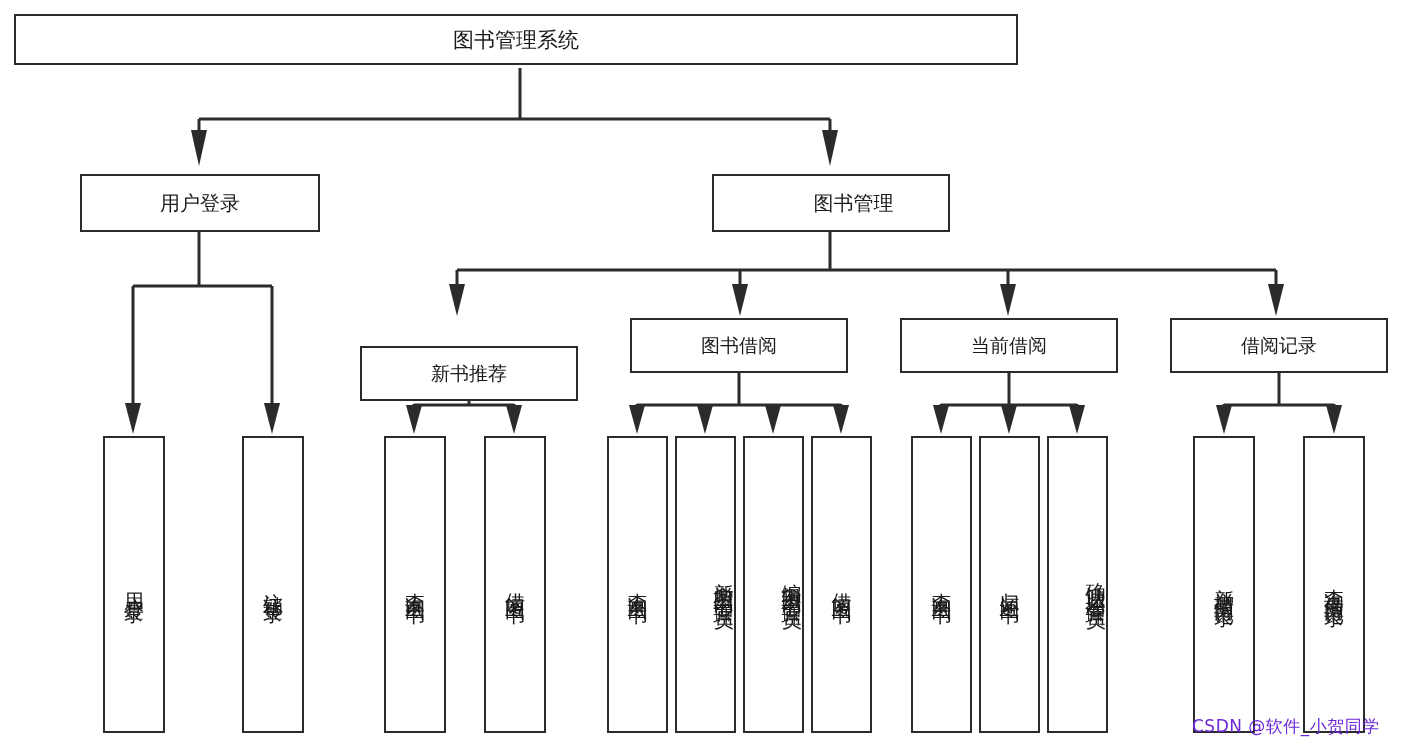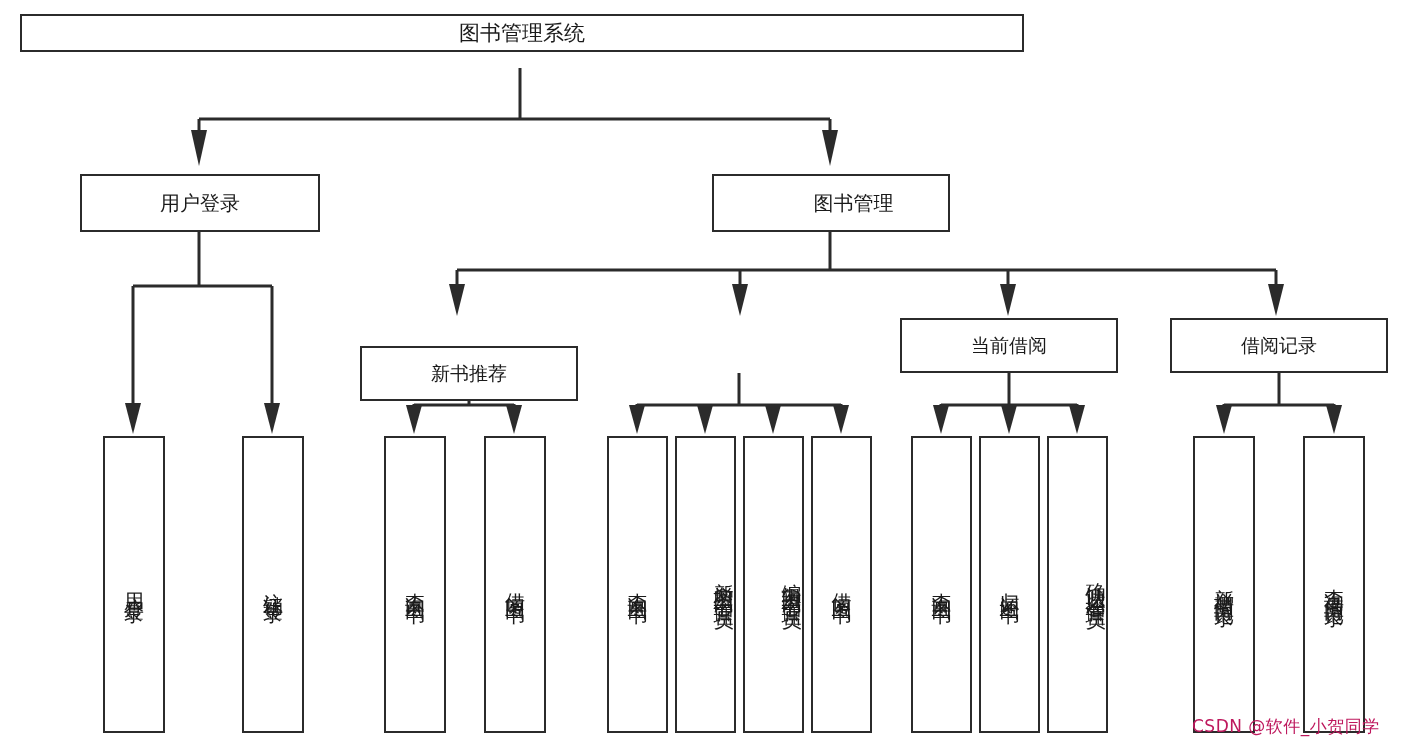--- a/index.html
+++ b/index.html
@@ -54,21 +54,21 @@
     padding-bottom: 6px;
     align-items: flex-start;
     justify-content: center;
     white-space: nowrap;
   }
   .node.leaf.tall {
     align-items: flex-start;
   }
   .watermark {
     position: absolute;
-    color: #be185d;
+    color: #6d28d9;
     font-size: 17px;
     white-space: nowrap;
     letter-spacing: 0.5px;
   }
 </style>
 </head>
 <body>
 
 <div id="canvas">
 
@@ -143,34 +143,37 @@
 
       <path d="M933,405 L949,405 L941,434 z"></path>
       <path d="M1001,405 L1017,405 L1009,434 z"></path>
       <path d="M1069,405 L1085,405 L1077,434 z"></path>
 
       <path d="M1216,405 L1232,405 L1224,434 z"></path>
       <path d="M1326,405 L1342,405 L1334,434 z"></path>
     </g>
   </svg>
 
-  <div class="node root" style="left:20px; top:14px; width:1004px; height:38px;font-family:Liberation Mono, monospace;">
+  <div class="node root" style="left:14px; top:14px; width:1004px; height:51px;font-family:Liberation Mono, monospace;">
     <span>图书管理系统</span>
   </div>
 
   <div class="node lvl1" style="left:80px; top:174px; width:240px; height:58px;">
     <span>用户登录</span>
   </div>
   <div class="node lvl1" style="left:712px; top:174px; width:238px; height:58px;padding-left:45px;">
     <span>图书管理</span>
   </div>
 
   <div class="node lvl2" style="left:360px; top:318px; width:218px; height:55px;margin-top:28px;">
     <span>新书推荐</span>
   </div>
+  <div class="node lvl2" style="left:630px; top:318px; width:218px; height:55px;">
+    <span>图书借阅</span>
+  </div>
   <div class="node lvl2" style="left:900px; top:318px; width:218px; height:55px;">
     <span>当前借阅</span>
   </div>
   <div class="node lvl2" style="left:1170px; top:318px; width:218px; height:55px;align-items:center;">
     <span>借阅记录</span>
   </div>
 
   <div class="node leaf" style="left:103px; top:436px; width:62px; height:297px; align-items:center;">
     <span>用户登录</span>
   </div>

